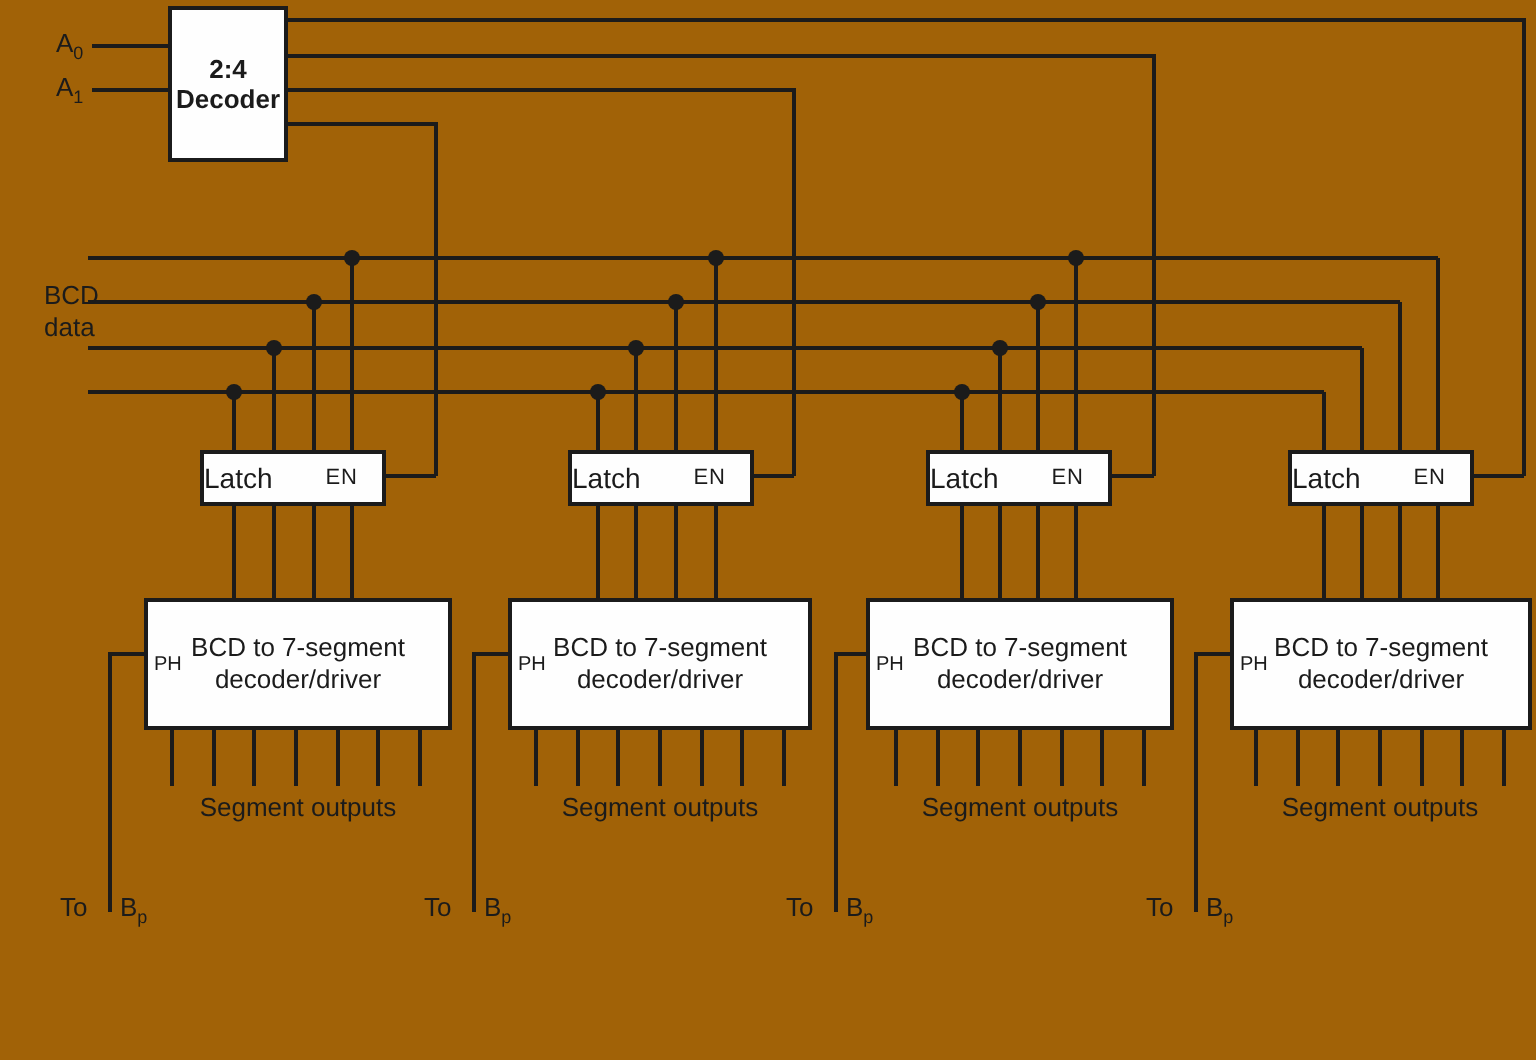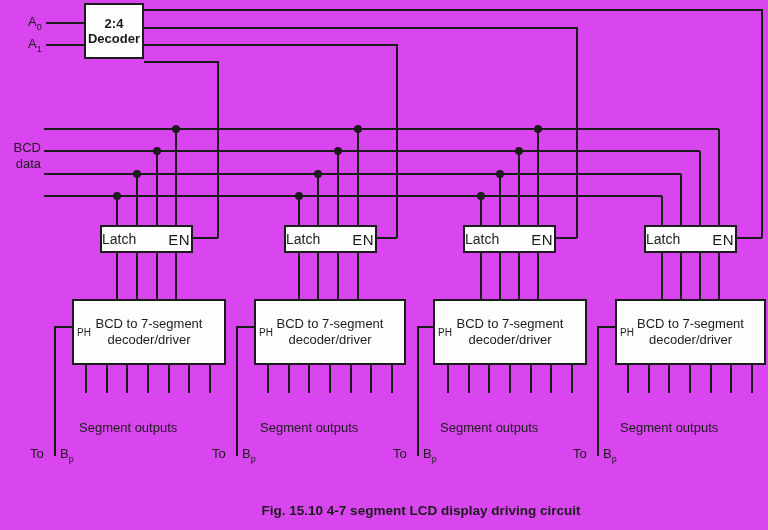--- a/index.html
+++ b/index.html
@@ -1,56 +1,56 @@
 <!DOCTYPE html>
 <html><head>
 <meta charset="utf-8">
 <style>
   html,body{margin:0;padding:0;background:#ffffff;}
   #canvas{
     position:relative;
     width:768px;height:530px;
-    background:#d946ef;
+    background:#a16207;
     font-family:"Liberation Sans", sans-serif;
     color:#1b1b1b;
     overflow:hidden;
   }
   #wires{position:absolute;left:0;top:0;}
   .box{
     position:absolute;
     box-sizing:border-box;
     border:2px solid #1b1b1b;
     background:#fefefe;
   }
   .decoder-box{
-    left:84px;top:3px;width:60px;height:56px;
+    left:84px;top:3px;width:60px;height:78px;
     display:flex;flex-direction:column;align-items:center;justify-content:center;
     font-weight:bold;font-size:13px;line-height:15px;
   }
   .latch-box{
     top:225px;height:28px;
     display:flex;align-items:center;
     font-size:14px;
   }
   .latch-en{
-    position:absolute;right:1px;top:50%;transform:translateY(-50%);
-    font-size:15px;letter-spacing:0.5px;
+    position:absolute;right:12px;top:50%;transform:translateY(-50%);
+    font-size:11px;letter-spacing:0.5px;
   }
   .driver-box{
     top:299px;height:66px;
     display:flex;flex-direction:column;align-items:center;justify-content:center;
     font-size:13px;line-height:16px;text-align:left;
   }
   .driver-ph{
     position:absolute;left:3px;top:24px;font-size:10px;
   }
   .lbl{position:absolute;font-size:13px;white-space:nowrap;}
   sub{font-size:9px;}
-  .bcd-label{left:1px;top:140px;width:40px;text-align:right;line-height:16px;}
-  .seg-label{top:420px;width:140px;text-align:left;}
+  .bcd-label{left:22px;top:140px;width:40px;text-align:left;line-height:16px;}
+  .seg-label{top:396px;width:140px;text-align:center;}
   .to-txt{width:22px;text-align:left;}
   .caption{
     left:74px;top:503px;width:694px;
     text-align:center;font-weight:bold;font-size:13.5px;
   }
 </style>
 </head>
 <body>
 
 <div id="canvas">
@@ -149,15 +149,14 @@
 
   <div class="lbl to-txt" style="left:30px;top:446px;">To</div>
   <div class="lbl" style="left:60px;top:446px;"><span>B</span><sub>p</sub></div>
   <div class="lbl to-txt" style="left:212px;top:446px;">To</div>
   <div class="lbl" style="left:242px;top:446px;"><span>B</span><sub>p</sub></div>
   <div class="lbl to-txt" style="left:393px;top:446px;">To</div>
   <div class="lbl" style="left:423px;top:446px;"><span>B</span><sub>p</sub></div>
   <div class="lbl to-txt" style="left:573px;top:446px;">To</div>
   <div class="lbl" style="left:603px;top:446px;"><span>B</span><sub>p</sub></div>
 
-  <div class="lbl caption">Fig. 15.10 4-7 segment LCD display driving circuit</div>
 
 </div>
 
 </body></html>

